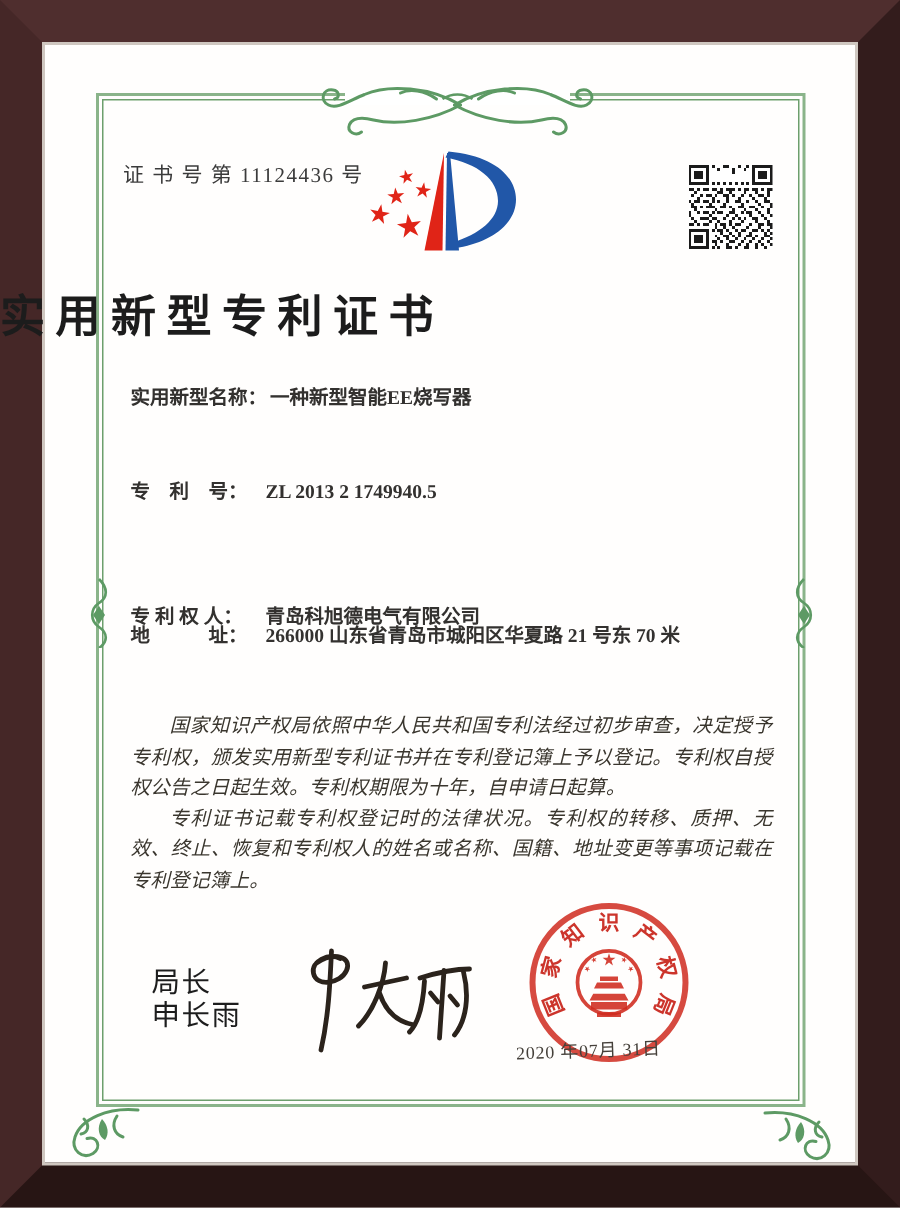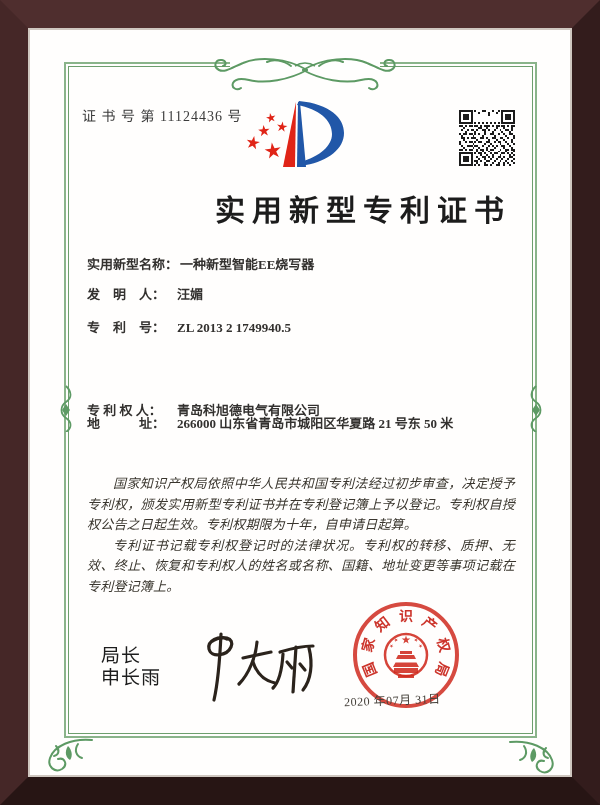--- a/index.html
+++ b/index.html
@@ -10,21 +10,21 @@
         border-color:#4f2e2e #331c1c #271514 #452727;}
   .wood-lip{position:absolute;inset:28px;border:2px solid #cfc7c0;pointer-events:none;}
   .paper{position:absolute;inset:30px;background:#fffefd;}
   
   .gb-outer{position:absolute;left:64px;top:62px;width:473px;height:676px;
             border:2px solid #8ab48a;box-sizing:border-box;}
   .gb-inner{position:absolute;inset:2px;border:1px solid #6d9f6d;}
   .orn{position:absolute;}
   .cert-no{position:absolute;left:82px;top:105px;font-size:14px;font-weight:normal;
            color:#3b3b3b;letter-spacing:1px;}
-  .title{position:absolute;left:0;top:186px;width:511px;text-align:right;
+  .title{position:absolute;left:0;top:186px;width:511px;text-align:left;
          font-size:30px;font-weight:bold;color:#1c1c1c;letter-spacing:7px;}
   .frow{position:absolute;left:87px;width:440px;font-size:13px;font-weight:bold;
         color:#33312f;white-space:nowrap;}
   .flabel{display:inline-block;min-width:88px;}
   .fval{margin-left:2px;}
   .frow2{position:absolute;left:241px;top:0;}
   .bodytext{position:absolute;left:87px;top:474px;width:428px;font-size:13px;
             font-style:italic;color:#3a362e;line-height:20.6px;text-align:justify;}
   .bodytext p{margin:0;text-indent:2em;letter-spacing:0.2px;}
   .director{position:absolute;left:101px;top:645px;font-family:"Liberation Sans","DejaVu Sans",sans-serif;
@@ -140,31 +140,28 @@
                M9 27h1v1H9z M13 27h1v1h-1z M17 27h1v1h-1z M20 27h1v1h-1z M23 27h1v1h-1z M25 27h1v1h-1z M28 27h1v1h-1z
                M8 28h1v1H8z M10 28h1v1h-1z M13 28h2v1h-2z M16 28h1v1h-1z M19 28h2v1h-2z M23 28h1v1h-1z M26 28h1v1h-1z"></path>
     </g>
   </svg>
 
   <div class="title">实用新型专利证书</div>
 
   <div class="frow" style="top:254px;">
     <span class="flabel">实用新型名称：</span><span class="fval">一种新型智能EE烧写器</span>
   </div>
-  <div class="frow" style="top:284px;">
-    <span class="flabel">发　明　人：</span><span class="fval">汪媚</span>
-  </div>
   <div class="frow" style="top:317px;">
     <span class="flabel">专　利　号：</span><span class="fval">ZL 2013 2 1749940.5</span>
   </div>
   <div class="frow" style="top:400px;">
     <span class="flabel">专 利 权 人：</span><span class="fval">青岛科旭德电气有限公司</span>
   </div>
   <div class="frow" style="top:413px;">
-    <span class="flabel">地　　　址：</span><span class="fval">266000 山东省青岛市城阳区华夏路 21 号东 50 米</span>
+    <span class="flabel">地　　　址：</span><span class="fval">266000 山东省青岛市城阳区华夏路 21 号东 70 米</span>
   </div>
 
   <div class="bodytext">
     <p>国家知识产权局依照中华人民共和国专利法经过初步审查，决定授予专利权，颁发实用新型专利证书并在专利登记簿上予以登记。专利权自授权公告之日起生效。专利权期限为十年，自申请日起算。</p>
     <p>专利证书记载专利权登记时的法律状况。专利权的转移、质押、无效、终止、恢复和专利权人的姓名或名称、国籍、地址变更等事项记载在专利登记簿上。</p>
   </div>
 
   <div class="director">
     <div>局长</div>
     <div>申长雨</div>

